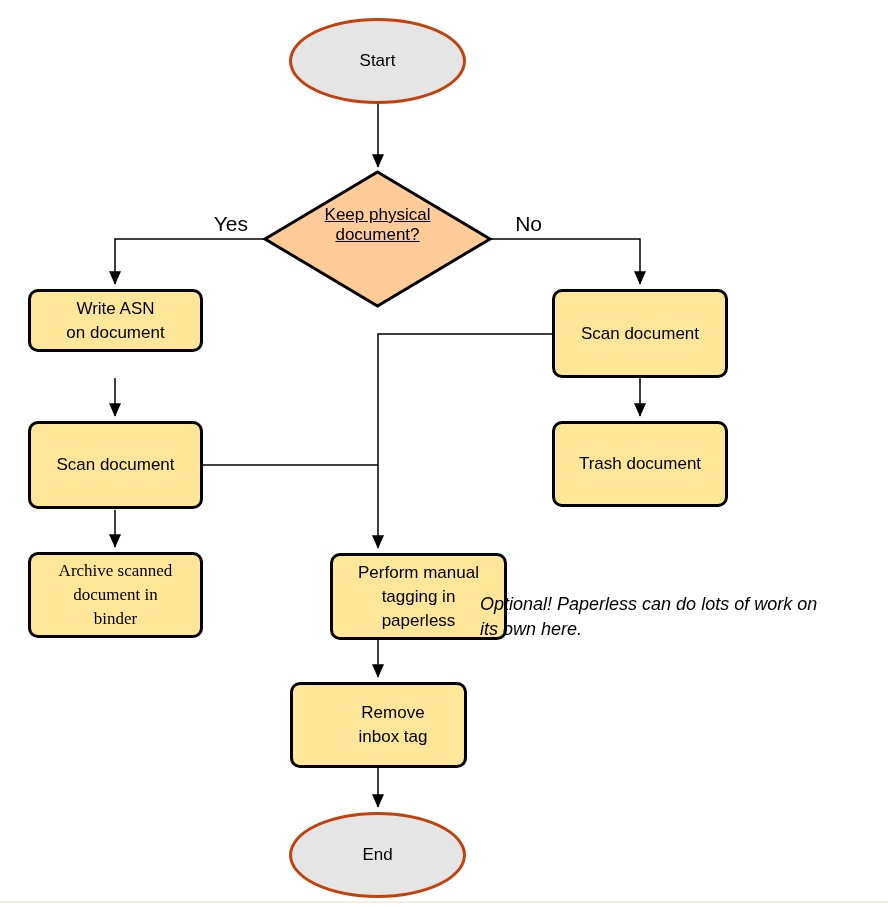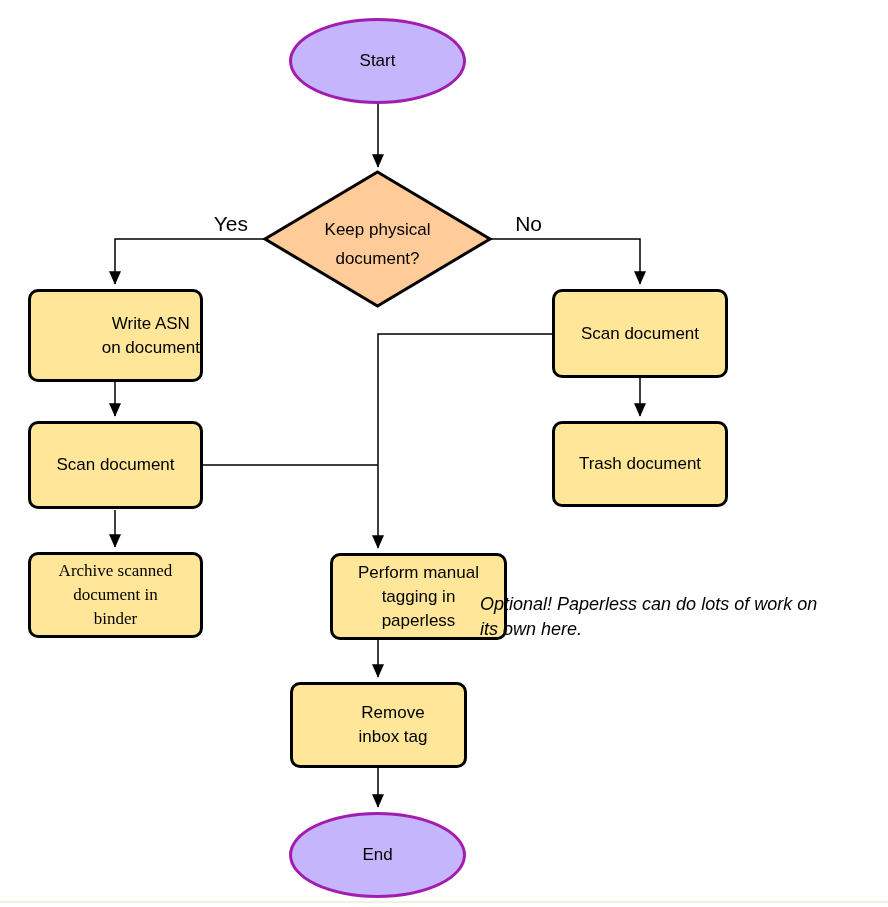--- a/index.html
+++ b/index.html
@@ -27,39 +27,40 @@
     align-items: center;
     justify-content: center;
     text-align: center;
     box-sizing: border-box;
     color: #000000;
     font-size: 17px;
     line-height: 24px;
     white-space: pre-line;
   }
   .ellipse {
-    background: #c4b5fd;
-    border: 3px solid #a21caf;
+    background: #e5e5e5;
+    border: 3px solid #c2410c;
     border-radius: 50%;
   }
   .box {
     background: #FFE699;
     border: 3px solid #000000;
     border-radius: 10px;
   }
   .decision-label {
     position: absolute;
     display: flex;
-    align-items: flex-end;
+    align-items: flex-start;
     justify-content: center;
     text-align: center;
     color: #000000;
     font-size: 17px;
-    line-height: 29px;
+    line-height: 20px;
     white-space: pre-line;
+    text-decoration: underline;
   }
   .edge-label {
     position: absolute;
     color: #000000;
     font-size: 21px;
     text-align: right;
   }
   .annotation {
     position: absolute;
     left: 480px;
@@ -111,21 +112,21 @@
   </div>
 
   <div class="decision-label" style="left:290px; top:205px; width:175px; height:68px;">
     <span>Keep physical
 document?</span>
   </div>
 
   <div class="edge-label" style="left:200px; top:212px; width:48px;">Yes</div>
   <div class="edge-label" style="left:500px; top:212px; width:42px;">No</div>
 
-  <div class="node box" style="left:28px; top:289px; width:175px; height:93px;justify-content:flex-end;">
+  <div class="node box" style="left:28px; top:289px; width:175px; height:63px;">
     <span>Write ASN
 on document</span>
   </div>
 
   <div class="node box" style="left:552px; top:289px; width:176px; height:89px;">
     <span>Scan document</span>
   </div>
 
   <div class="node box" style="left:28px; top:421px; width:175px; height:88px;">
     <span>Scan document</span>

